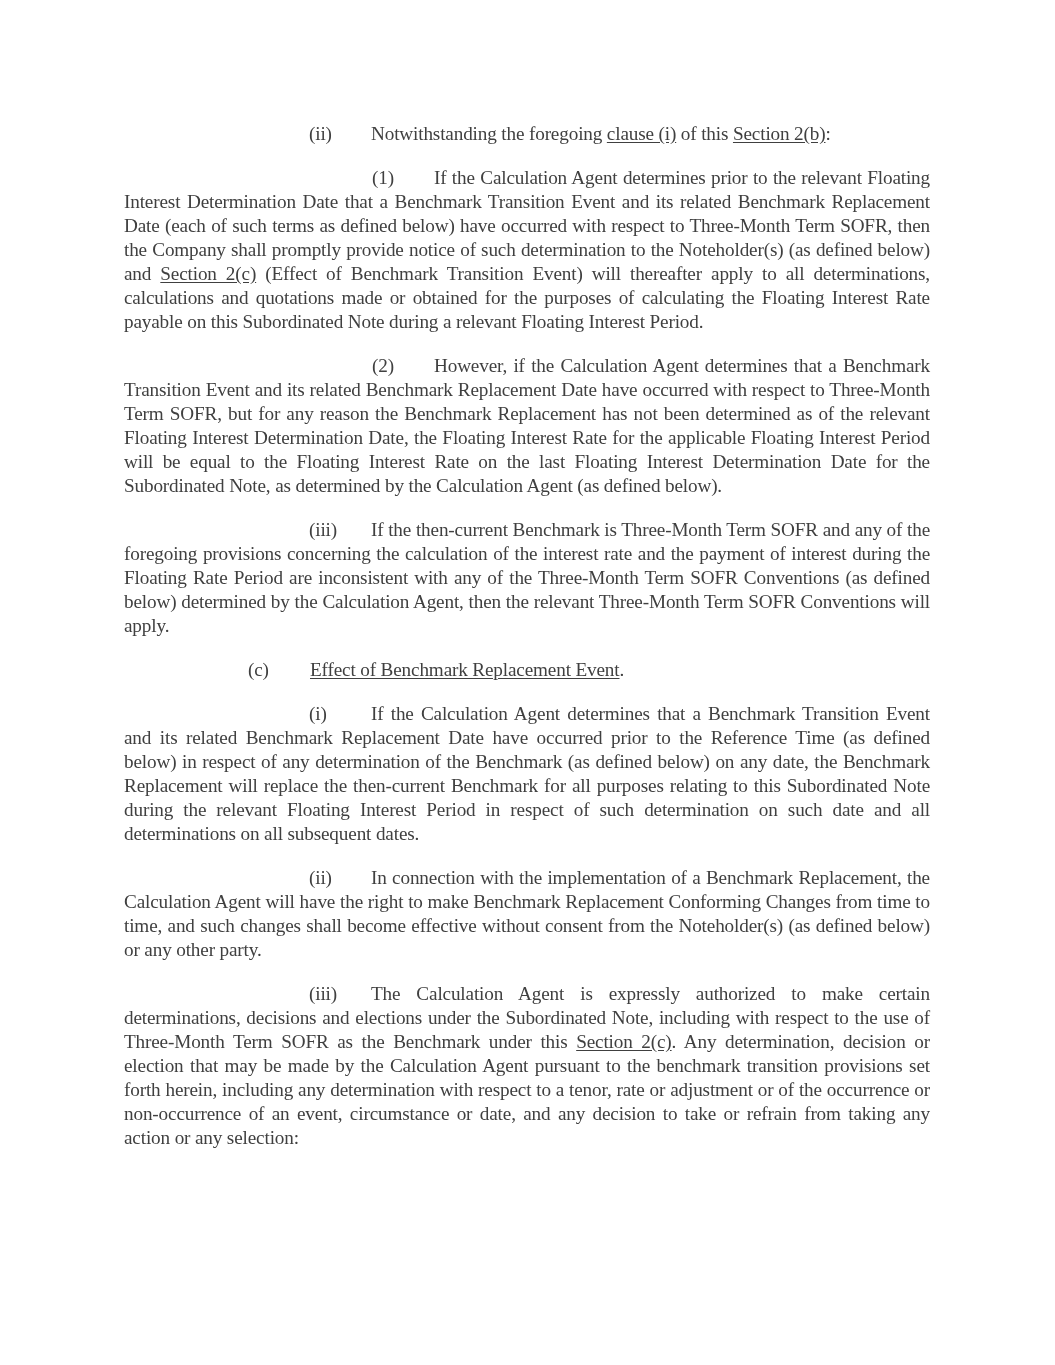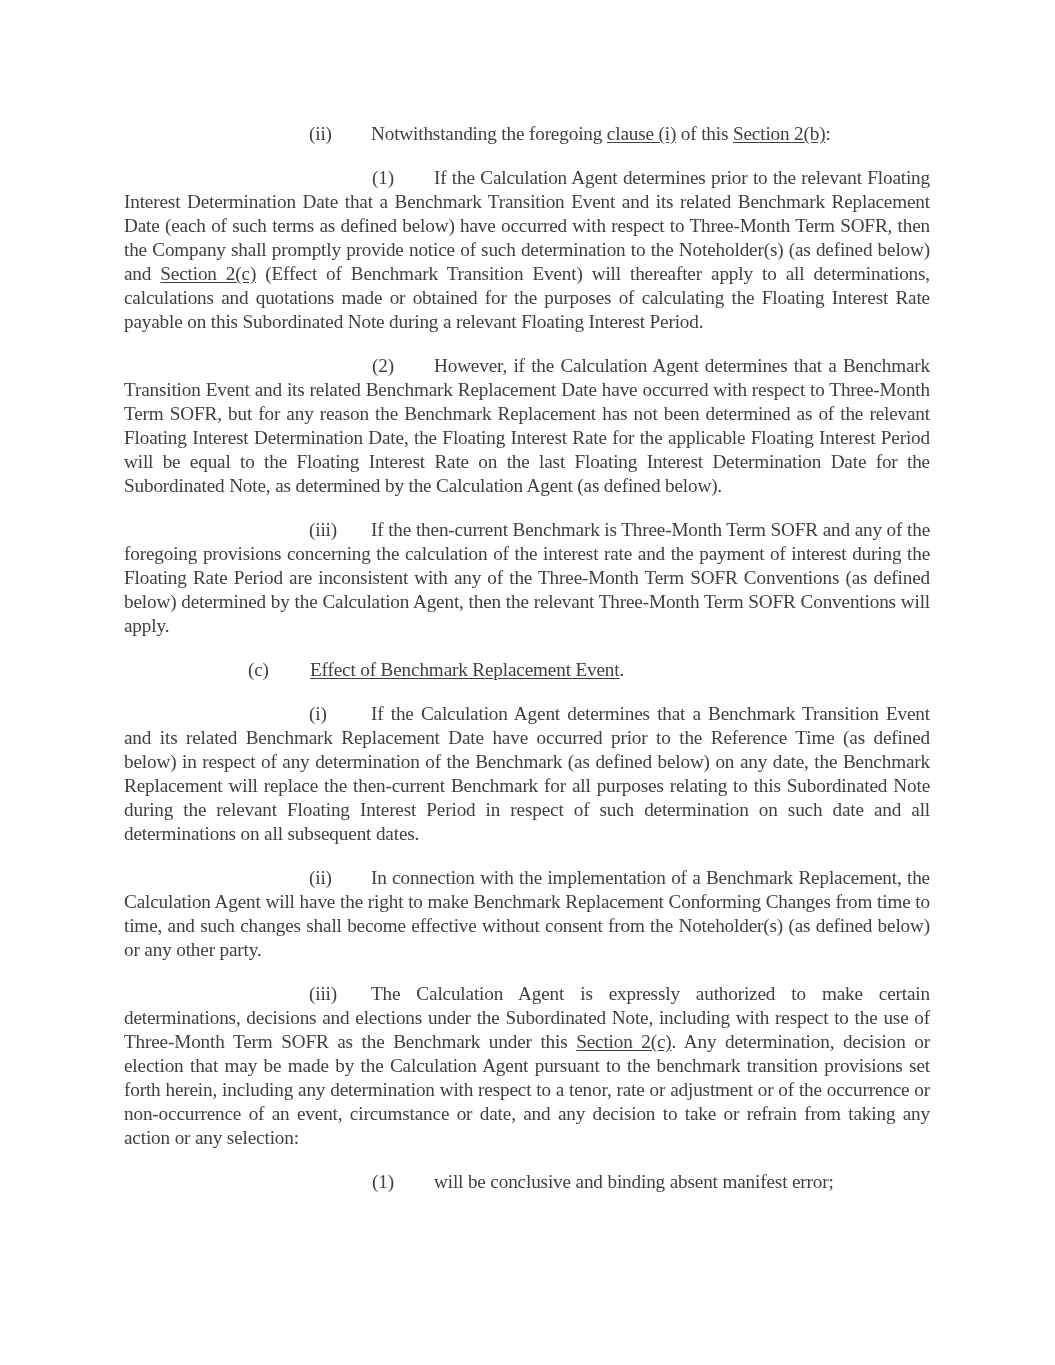--- a/index.html
+++ b/index.html
@@ -42,15 +42,14 @@
 
   <p class="para"><span class="ind1"></span><span class="num">(i)</span><span>If the Calculation Agent determines that a Benchmark Transition Event and its related Benchmark Replacement Date have occurred prior to the Reference Time (as defined below) in respect of any determination of the Benchmark (as defined below) on any date, the Benchmark Replacement will replace the then-current Benchmark for all purposes relating to this Subordinated Note during the relevant Floating Interest Period in respect of such determination on such date and all determinations on all subsequent dates.</span></p>
   <div class="gap"></div>
 
   <p class="para"><span class="ind1"></span><span class="num">(ii)</span><span>In connection with the implementation of a Benchmark Replacement, the Calculation Agent will have the right to make Benchmark Replacement Conforming Changes from time to time, and such changes shall become effective without consent from the Noteholder(s) (as defined below) or any other party.</span></p>
   <div class="gap"></div>
 
   <p class="para"><span class="ind1"></span><span class="num">(iii)</span><span>The Calculation Agent is expressly authorized to make certain determinations, decisions and elections under the Subordinated Note, including with respect to the use of Three-Month Term SOFR as the Benchmark under this </span><u>Section 2(c)</u><span>. Any determination, decision or election that may be made by the Calculation Agent pursuant to the benchmark transition provisions set forth herein, including any determination with respect to a tenor, rate or adjustment or of the occurrence or non-occurrence of an event, circumstance or date, and any decision to take or refrain from taking any action or any selection:</span></p>
   <div class="gap"></div>
 
-  <p class="para left"><span class="ind2"></span><span class="num">(1)</span><span>will be conclusive and binding absent manifest error;</span></p>
 
 </div>
 
 </body></html>

